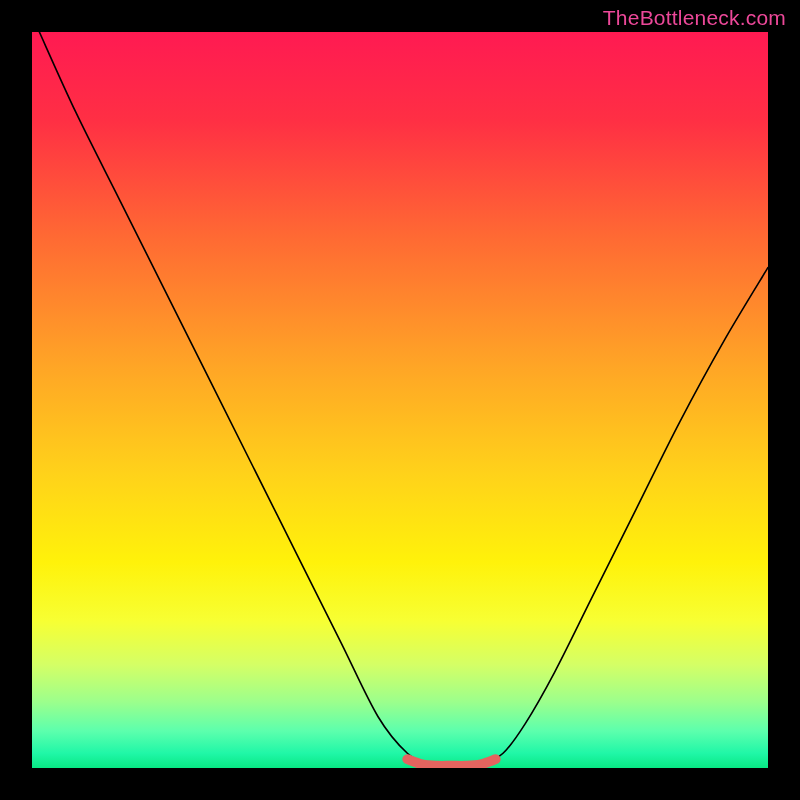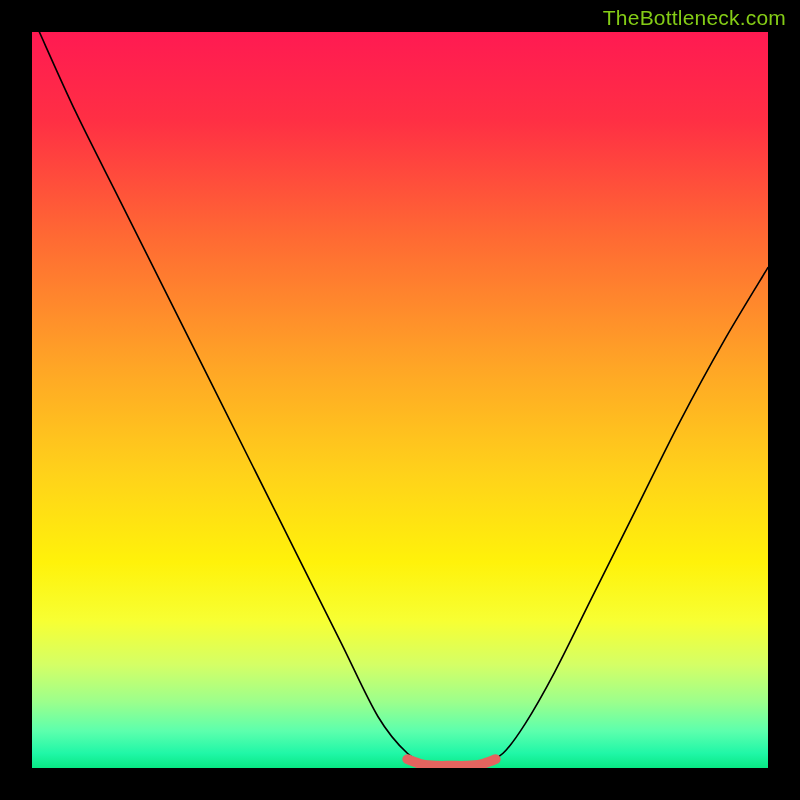--- a/index.html
+++ b/index.html
@@ -31,21 +31,21 @@
   }
   .curve {
     position: absolute;
     inset: 0;
     pointer-events: none;
   }
   .watermark {
     position: absolute;
     top: 6px;
     right: 14px;
-    color: #84cc16;
+    color: #ec4899;
     font-size: 21px;
     font-weight: 400;
     letter-spacing: 0.2px;
     user-select: none;
   }
 </style>
 </head>
 <body>
 
 <div class="frame">

